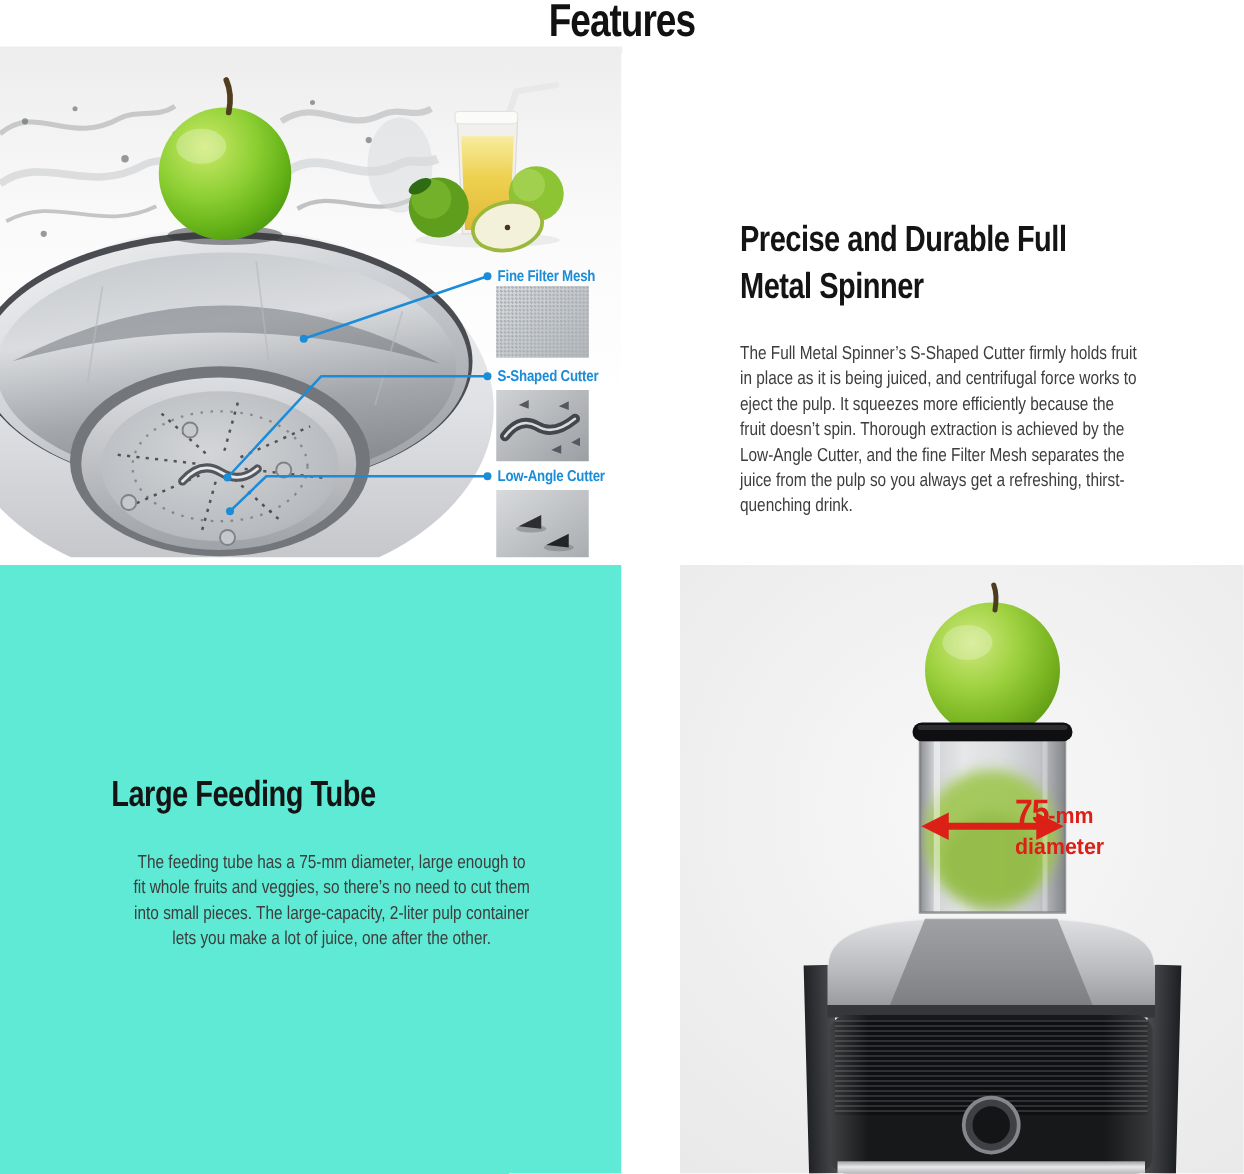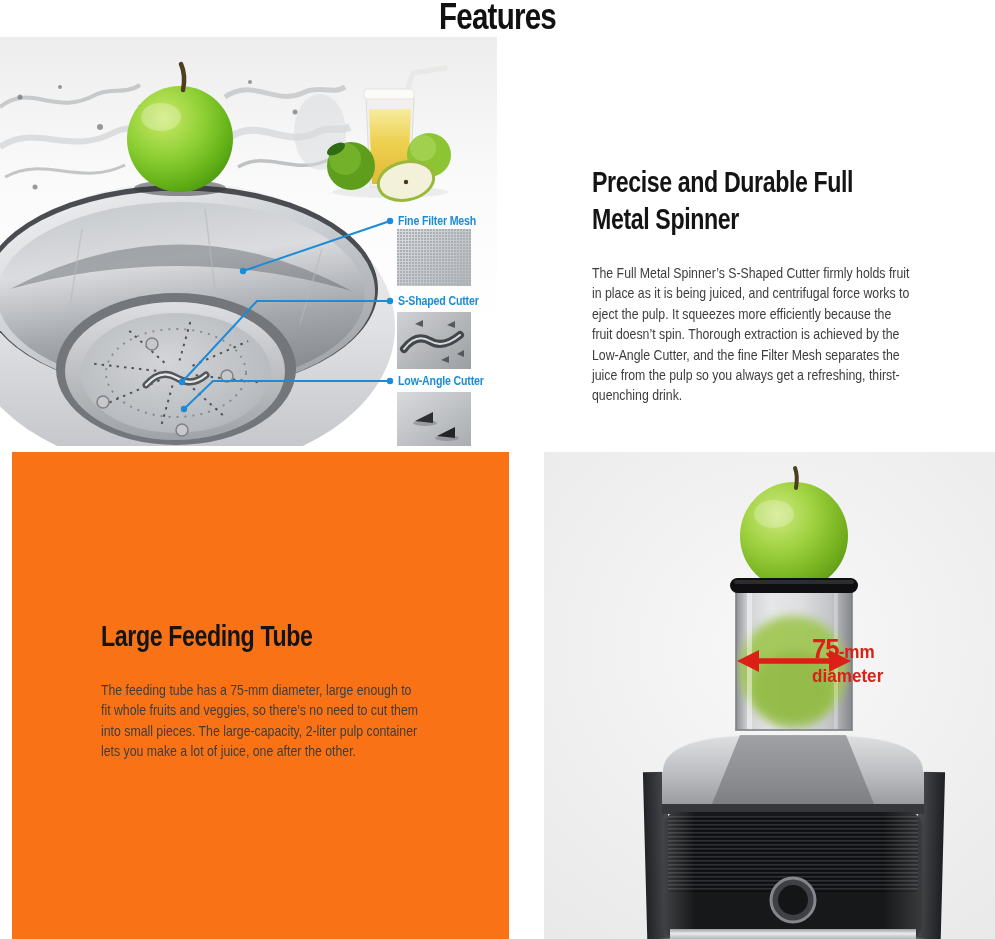--- a/index.html
+++ b/index.html
@@ -7,22 +7,22 @@
   .page { position:relative; width:995px; height:939px; background:#fff; overflow:hidden;text-decoration:underline; }
 
   
   .page-title { position:absolute; top:-7px; left:0; width:100%; text-align:center; margin:0;
     font-size:37px; font-weight:bold; color:#111; line-height:48px; letter-spacing:-1px;
     transform:scaleX(.8); }
 
   
   .img1 { position:absolute; left:0;   top:37px;  width:498px; height:409px; overflow:hidden; }
   .img2 { position:absolute; left:499px;top:452px; width:496px; height:487px; overflow:hidden;padding-left:45px; }
-  .txt1 { position:absolute; left:497px;top:33px;  width:498px; height:409px; background:#fff; }
-  .txt2 { position:absolute; left:12px;   top:452px;  width:497px; height:487px; background:#f97316; }
+  .txt1 { position:absolute; left:497px;top:43px;  width:498px; height:409px; background:#fff; }
+  .txt2 { position:absolute; left:0;   top:452px;  width:497px; height:487px; background:#5eead4;text-align:center; }
 
   .section-heading { margin:0; position:absolute; font-size:29px; font-weight:bold; color:#141414;
     line-height:37px; letter-spacing:-.5px; white-space:pre-line; transform:scaleX(.8); transform-origin:0 0; }
   .section-body { margin:0; position:absolute; font-size:15px; color:#3d3d3d; line-height:20.4px;
     white-space:pre-line; transform:scaleX(.82); transform-origin:0 0; width:430px; }
   .txt1 .section-heading { left:95px; top:131px; }
   .txt1 .section-body    { left:95px; top:230px; }
   .txt2 .section-heading { left:89px; top:166px; }
   .txt2 .section-body    { left:89px; top:228px; }
 

